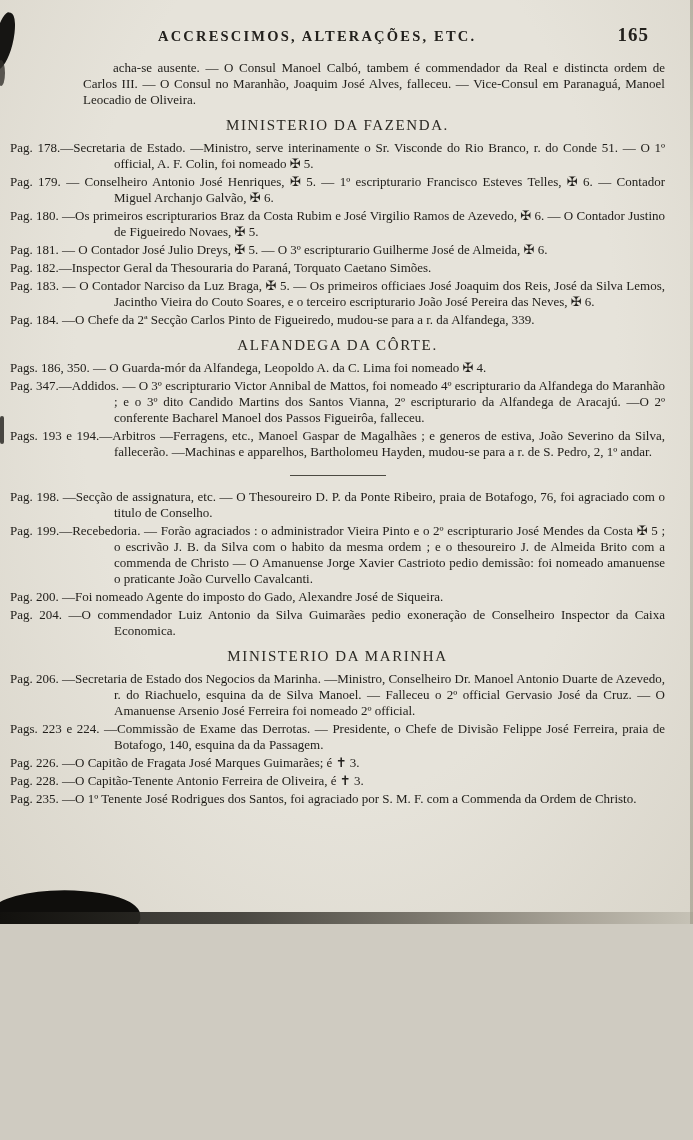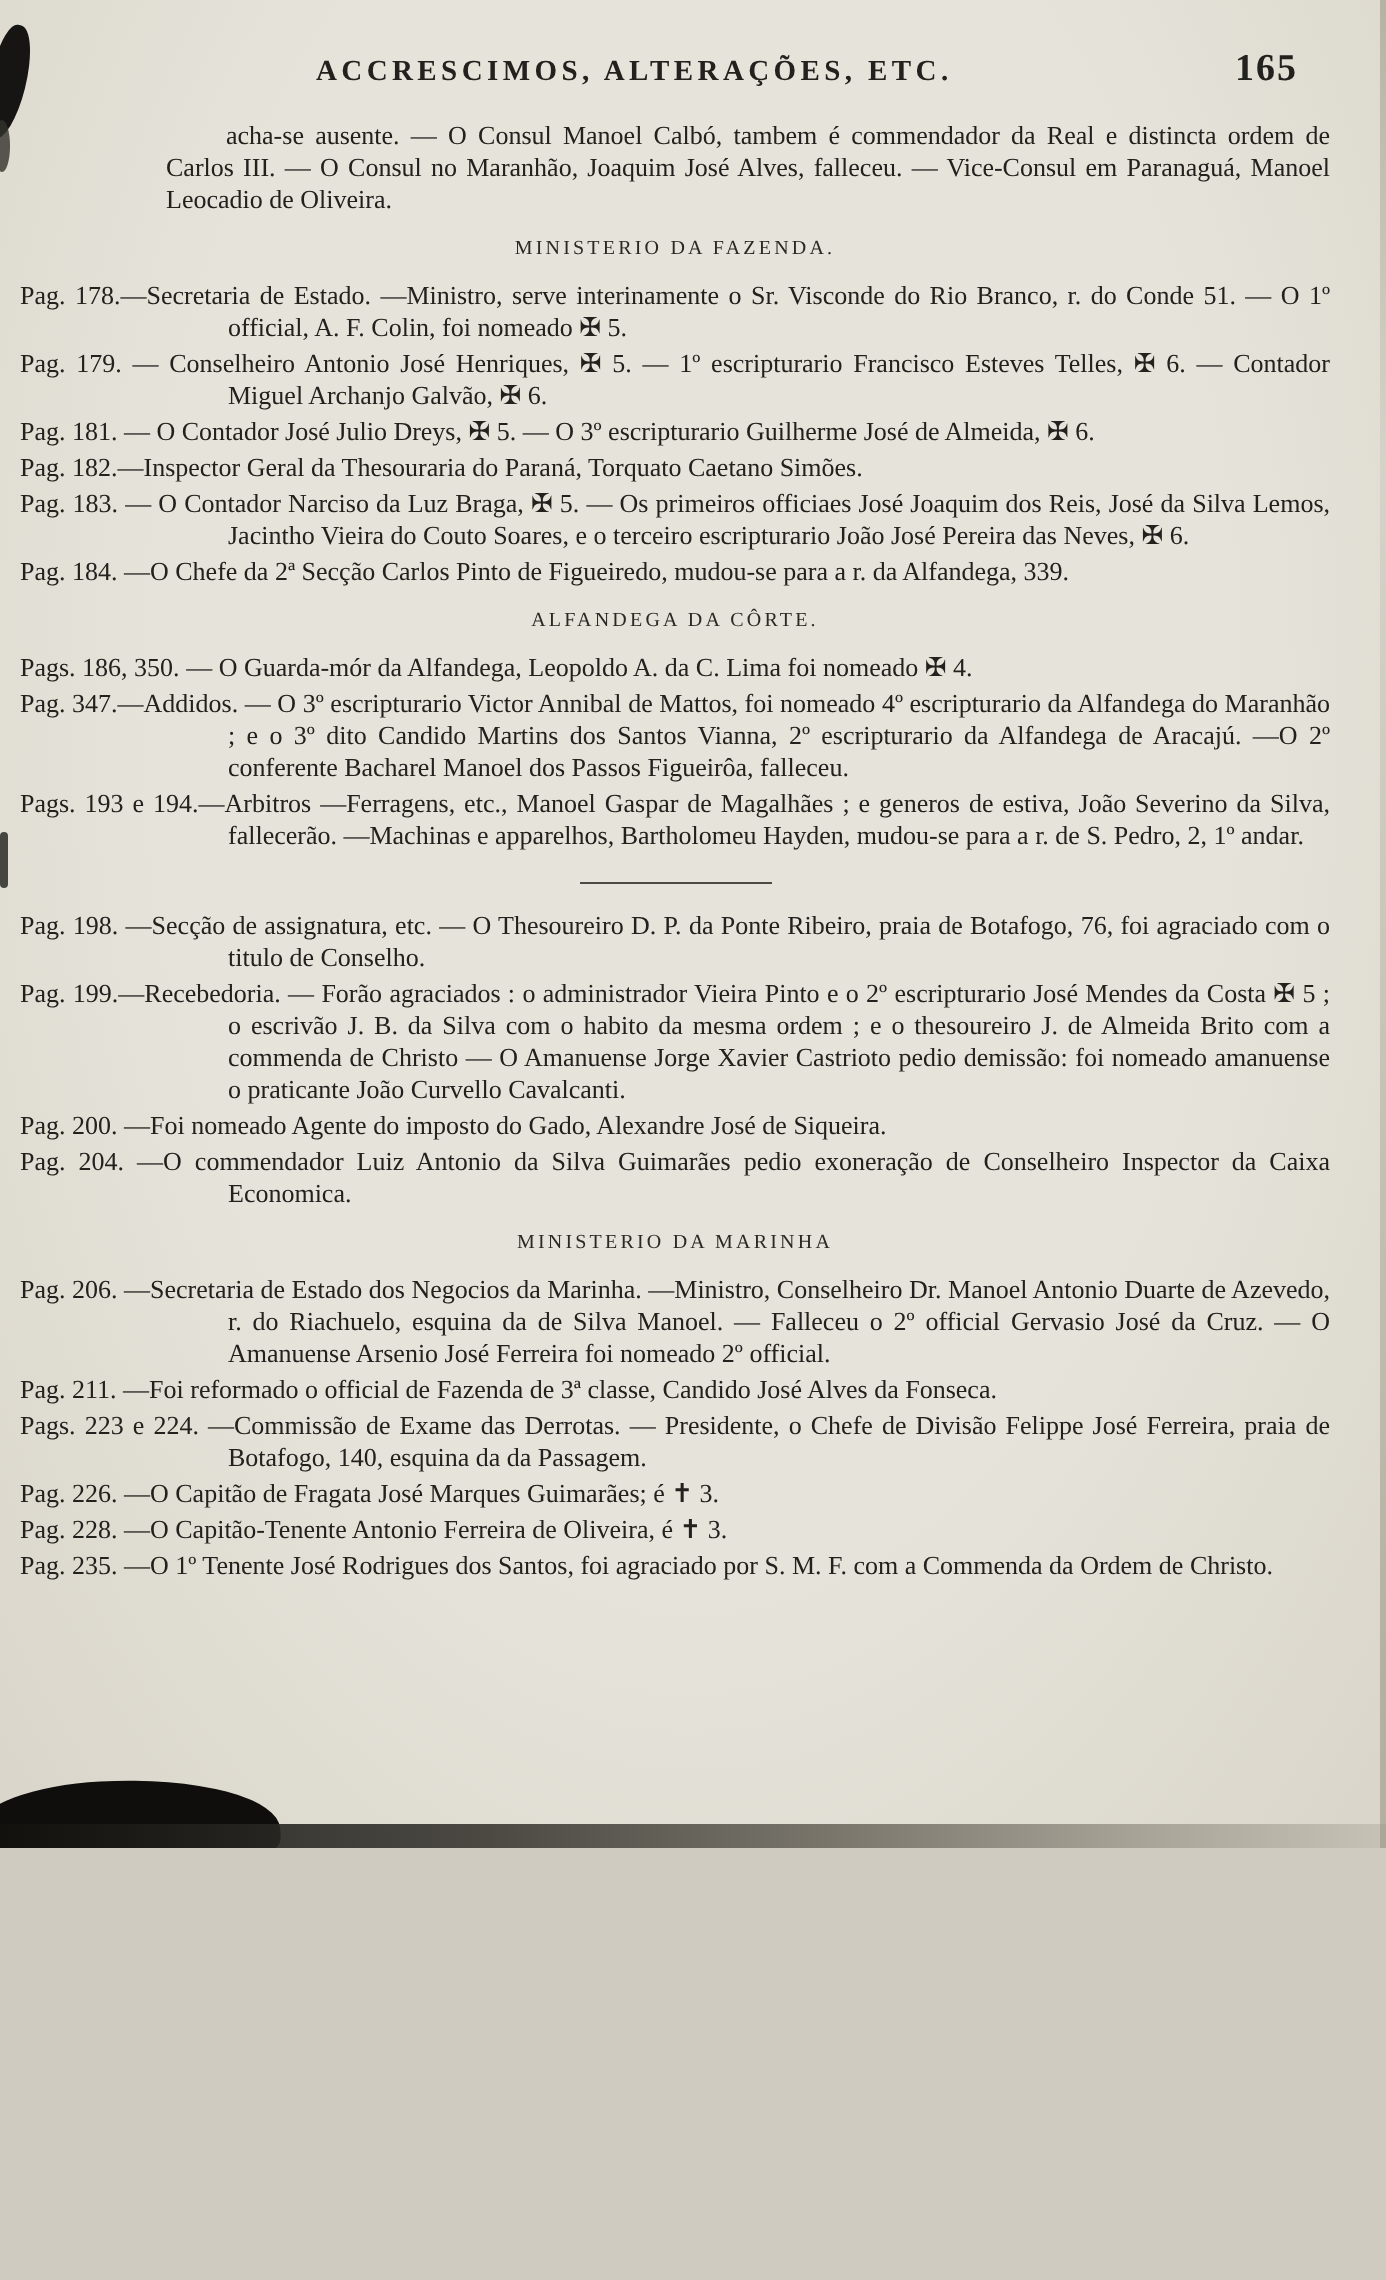--- a/index.html
+++ b/index.html
@@ -54,21 +54,21 @@
     font-size: 13px;
     line-height: 16px;
   }
   .intro {
     margin: 0 0 6px 73px;
     text-indent: 30px;
     text-align: justify;
   }
   .section-heading {
     text-align: center;
-    font-size: 10px;
+    font-size: 15px;
     letter-spacing: 1.6px;
     margin: 9px 0 7px;
     color: #2b2923;
   }
   .entry {
     padding-left: 104px;
     text-indent: -104px;
     text-align: justify;
     margin-bottom: 2px;
   }
@@ -96,36 +96,36 @@
     <span class="header-title">ACCRESCIMOS, ALTERAÇÕES, ETC.</span>
     <span class="page-number">165</span>
   </header>
 
   <main class="content">
     <p class="intro">acha-se ausente. — O Consul Manoel Calbó, tambem é commendador da Real e distincta ordem de Carlos III. — O Consul no Maranhão, Joaquim José Alves, falleceu. — Vice-Consul em Paranaguá, Manoel Leocadio de Oliveira.</p>
     <div>
         <div class="section-heading">MINISTERIO DA FAZENDA.</div>
         <div class="entry"><span class="entry-label">Pag. 178.</span><span class="entry-text">—Secretaria de Estado. —Ministro, serve interinamente o Sr. Visconde do Rio Branco, r. do Conde 51. — O 1º official, A. F. Colin, foi nomeado ✠ 5.</span></div>
         <div class="entry"><span class="entry-label">Pag. 179.</span><span class="entry-text"> — Conselheiro Antonio José Henriques, ✠ 5. — 1º escripturario Francisco Esteves Telles, ✠ 6. — Contador Miguel Archanjo Galvão, ✠ 6.</span></div>
+        <div class="entry"><span class="entry-label">Pag. 180.</span><span class="entry-text"> —Os primeiros escripturarios Braz da Costa Rubim e José Virgilio Ramos de Azevedo, ✠ 6. — O Contador Justino de Figueiredo Novaes, ✠ 5.</span></div>
         <div class="entry"><span class="entry-label">Pag. 181.</span><span class="entry-text"> — O Contador José Julio Dreys, ✠ 5. — O 3º escripturario Guilherme José de Almeida, ✠ 6.</span></div>
         <div class="entry"><span class="entry-label">Pag. 182.</span><span class="entry-text">—Inspector Geral da Thesouraria do Paraná, Torquato Caetano Simões.</span></div>
         <div class="entry"><span class="entry-label">Pag. 183.</span><span class="entry-text"> — O Contador Narciso da Luz Braga, ✠ 5. — Os primeiros officiaes José Joaquim dos Reis, José da Silva Lemos, Jacintho Vieira do Couto Soares, e o terceiro escripturario João José Pereira das Neves, ✠ 6.</span></div>
         <div class="entry"><span class="entry-label">Pag. 184.</span><span class="entry-text"> —O Chefe da 2ª Secção Carlos Pinto de Figueiredo, mudou-se para a r. da Alfandega, 339.</span></div>
         <div class="section-heading">ALFANDEGA DA CÔRTE.</div>
         <div class="entry"><span class="entry-label">Pags. 186, 350.</span><span class="entry-text"> — O Guarda-mór da Alfandega, Leopoldo A. da C. Lima foi nomeado ✠ 4.</span></div>
         <div class="entry"><span class="entry-label">Pag. 347.</span><span class="entry-text">—Addidos. — O 3º escripturario Victor Annibal de Mattos, foi nomeado 4º escripturario da Alfandega do Maranhão ; e o 3º dito Candido Martins dos Santos Vianna, 2º escripturario da Alfandega de Aracajú. —O 2º conferente Bacharel Manoel dos Passos Figueirôa, falleceu.</span></div>
         <div class="entry"><span class="entry-label">Pags. 193 e 194.</span><span class="entry-text">—Arbitros —Ferragens, etc., Manoel Gaspar de Magalhães ; e generos de estiva, João Severino da Silva, fallecerão. —Machinas e apparelhos, Bartholomeu Hayden, mudou-se para a r. de S. Pedro, 2, 1º andar.</span></div>
         <div class="divider"></div>
         <div class="entry"><span class="entry-label">Pag. 198.</span><span class="entry-text"> —Secção de assignatura, etc. — O Thesoureiro D. P. da Ponte Ribeiro, praia de Botafogo, 76, foi agraciado com o titulo de Conselho.</span></div>
         <div class="entry"><span class="entry-label">Pag. 199.</span><span class="entry-text">—Recebedoria. — Forão agraciados : o administrador Vieira Pinto e o 2º escripturario José Mendes da Costa ✠ 5 ; o escrivão J. B. da Silva com o habito da mesma ordem ; e o thesoureiro J. de Almeida Brito com a commenda de Christo — O Amanuense Jorge Xavier Castrioto pedio demissão: foi nomeado amanuense o praticante João Curvello Cavalcanti.</span></div>
         <div class="entry"><span class="entry-label">Pag. 200.</span><span class="entry-text"> —Foi nomeado Agente do imposto do Gado, Alexandre José de Siqueira.</span></div>
         <div class="entry"><span class="entry-label">Pag. 204.</span><span class="entry-text"> —O commendador Luiz Antonio da Silva Guimarães pedio exoneração de Conselheiro Inspector da Caixa Economica.</span></div>
         <div class="section-heading">MINISTERIO DA MARINHA</div>
         <div class="entry"><span class="entry-label">Pag. 206.</span><span class="entry-text"> —Secretaria de Estado dos Negocios da Marinha. —Ministro, Conselheiro Dr. Manoel Antonio Duarte de Azevedo, r. do Riachuelo, esquina da de Silva Manoel. — Falleceu o 2º official Gervasio José da Cruz. — O Amanuense Arsenio José Ferreira foi nomeado 2º official.</span></div>
-        <div class="entry"><span class="entry-label">Pag. 211.</span><span class="entry-text"> —Foi reformado o official de Fazenda de 3ª classe, Candido José Alves da Fonseca.</span></div>
         <div class="entry"><span class="entry-label">Pags. 223 e 224.</span><span class="entry-text"> —Commissão de Exame das Derrotas. — Presidente, o Chefe de Divisão Felippe José Ferreira, praia de Botafogo, 140, esquina da da Passagem.</span></div>
         <div class="entry"><span class="entry-label">Pag. 226.</span><span class="entry-text"> —O Capitão de Fragata José Marques Guimarães; é ✝ 3.</span></div>
         <div class="entry"><span class="entry-label">Pag. 228.</span><span class="entry-text"> —O Capitão-Tenente Antonio Ferreira de Oliveira, é ✝ 3.</span></div>
         <div class="entry"><span class="entry-label">Pag. 235.</span><span class="entry-text"> —O 1º Tenente José Rodrigues dos Santos, foi agraciado por S. M. F. com a Commenda da Ordem de Christo.</span></div>
       </div>
   </main>
 
 </div>
 
 </body></html>

